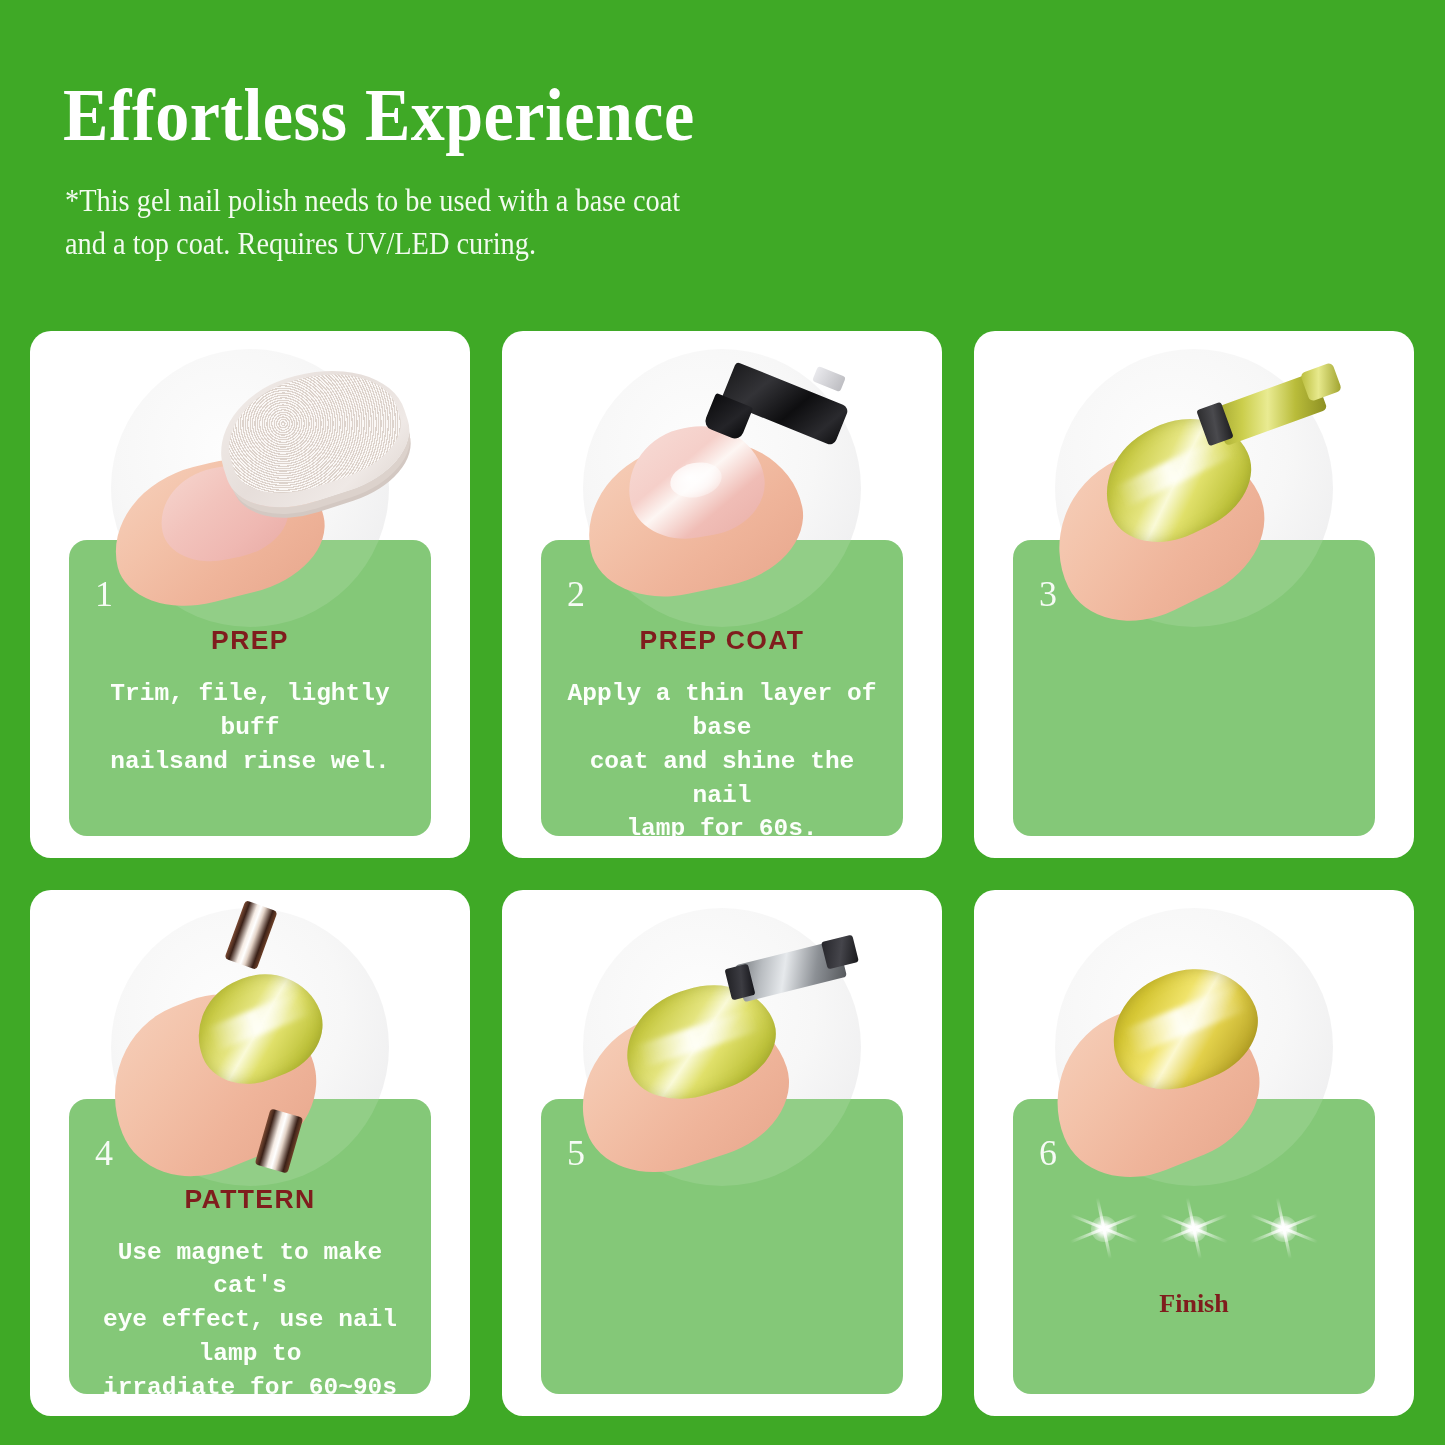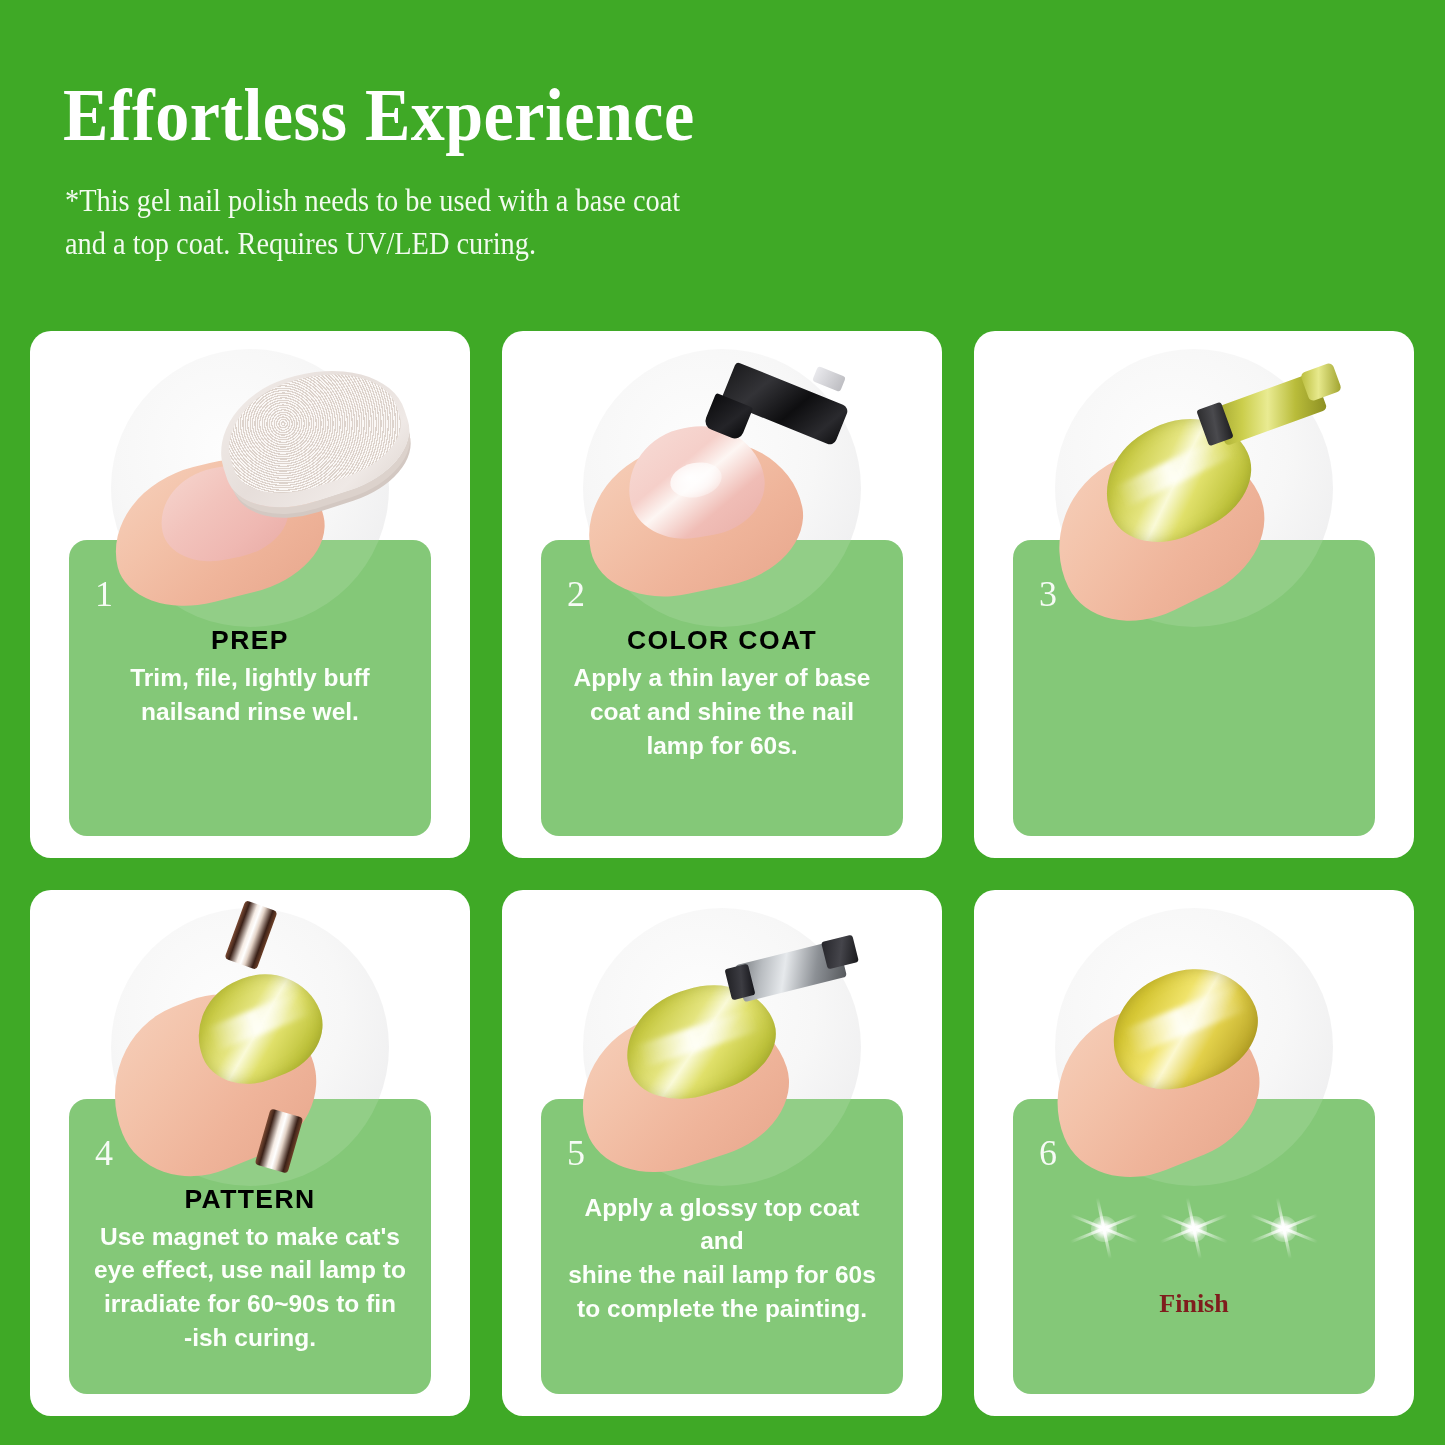--- a/index.html
+++ b/index.html
@@ -127,27 +127,27 @@
     padding: 0 12px;
     text-align: center;
     z-index: 4;
   }
 
   .step-title {
     font-family: "Liberation Sans", sans-serif;
     font-weight: bold;
     font-size: 26.5px;
     letter-spacing: 1.4px;
-    color: #000000;
+    color: #7f1d1d;
     line-height: 1.1;
   }
 
   .step-desc {
-    margin-top: 6px;
-    font-family: Liberation Sans, sans-serif;
+    margin-top: 22px;
+    font-family: Liberation Mono, monospace;
     font-weight: bold;
     font-size: 24.5px;
     line-height: 1.38;
     color: #FCFFFB;
     white-space: pre-line;
     padding: 0 8px;
   }
 
   
   .photo {
@@ -322,21 +322,21 @@
       <div class="nail nail-gloss" style="left:126px; top:96px; width:136px; height:110px; transform:rotate(-10deg);"></div>
       <div style="position:absolute; left:168px; top:132px; width:52px; height:34px; border-radius:50%; background:radial-gradient(ellipse at 40% 40%, #FFFFFF 0%, rgba(255,255,255,0.72) 48%, rgba(255,255,255,0) 100%); transform:rotate(-12deg);"></div>
       <div class="brush-black" style="left:222px; top:52px; width:122px; height:42px; transform:rotate(22deg); border-radius:4px 7px 7px 4px;"></div>
       <div class="brush-black" style="left:206px; top:68px; width:40px; height:36px; transform:rotate(22deg); border-radius:3px 3px 9px 9px; background:linear-gradient(120deg,#0C0C0E 0%,#242428 60%,#0A0A0C 100%);"></div>
       <div style="position:absolute; left:312px; top:40px; width:30px; height:16px; transform:rotate(22deg); border-radius:3px; background:linear-gradient(100deg,#E8E8EC 0%,#B5B5BA 100%); opacity:0.9;"></div>
     </div>
     <div class="panel">
       <div class="panel-circle-tint"></div>
       <div class="step-number">2</div>
       <div class="panel-body">
-        <div class="step-title">COLOR COAT</div>
+        <div class="step-title">PREP COAT</div>
         <div class="step-desc">Apply a thin layer of base
 coat and shine the nail
 lamp for 60s.</div>
       </div>
     </div>
   </div>
 
   <div class="step-card">
     <div class="photo-circle"></div>
     <div class="photo">
@@ -382,23 +382,20 @@
       <div class="nail nail-cateye" style="left:122px; top:98px; width:152px; height:106px; transform:rotate(-18deg);"></div>
       <div class="cateye-streak" style="left:134px; top:136px; width:124px; height:24px; transform:rotate(-18deg);"></div>
       <div class="brush-steel" style="left:236px; top:62px; width:106px; height:38px; transform:rotate(-14deg);"></div>
       <div style="position:absolute; left:322px; top:48px; width:32px; height:28px; transform:rotate(-14deg); border-radius:3px; background:linear-gradient(110deg,#25252A 0%,#45454B 52%,#17171A 100%);"></div>
       <div style="position:absolute; left:226px; top:76px; width:24px; height:32px; transform:rotate(-14deg); border-radius:3px; background:linear-gradient(100deg,#202024 0%,#3C3C42 55%,#15151A 100%);"></div>
     </div>
     <div class="panel">
       <div class="panel-circle-tint"></div>
       <div class="step-number">5</div>
       <div class="panel-body">
-        <div class="step-desc">Apply a glossy top coat and
-shine the nail lamp for 60s
-to complete the painting.</div>
       </div>
     </div>
   </div>
 
   <div class="step-card">
     <div class="photo-circle"></div>
     <div class="photo">
       <div class="finger" style="left:78px; top:116px; width:206px; height:162px; transform:rotate(-22deg);"></div>
       <div class="nail nail-gold" style="left:136px; top:82px; width:148px; height:112px; transform:rotate(-22deg);"></div>
       <div class="cateye-streak" style="left:150px; top:116px; width:122px; height:28px; transform:rotate(-22deg);"></div>

